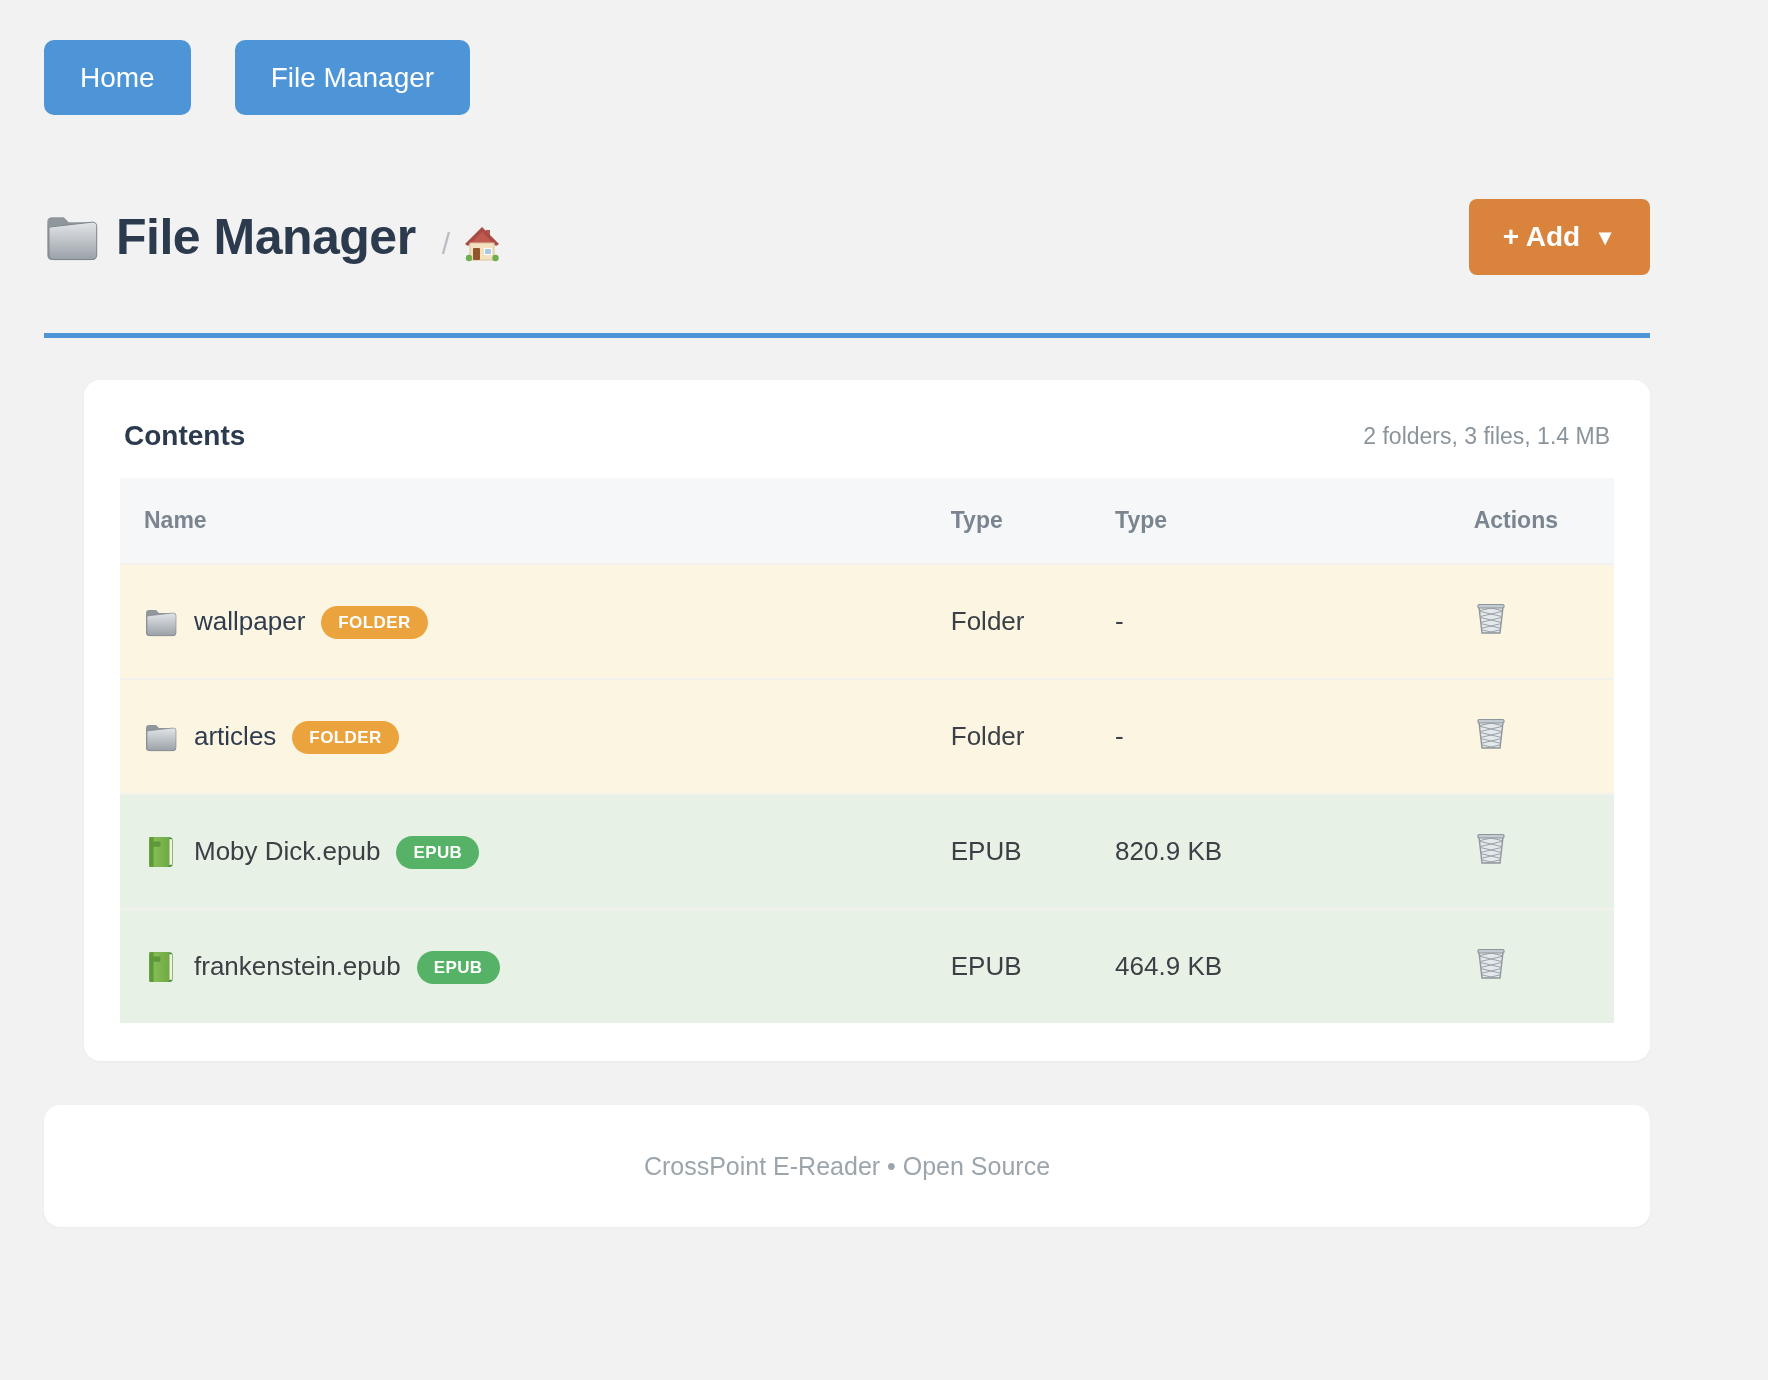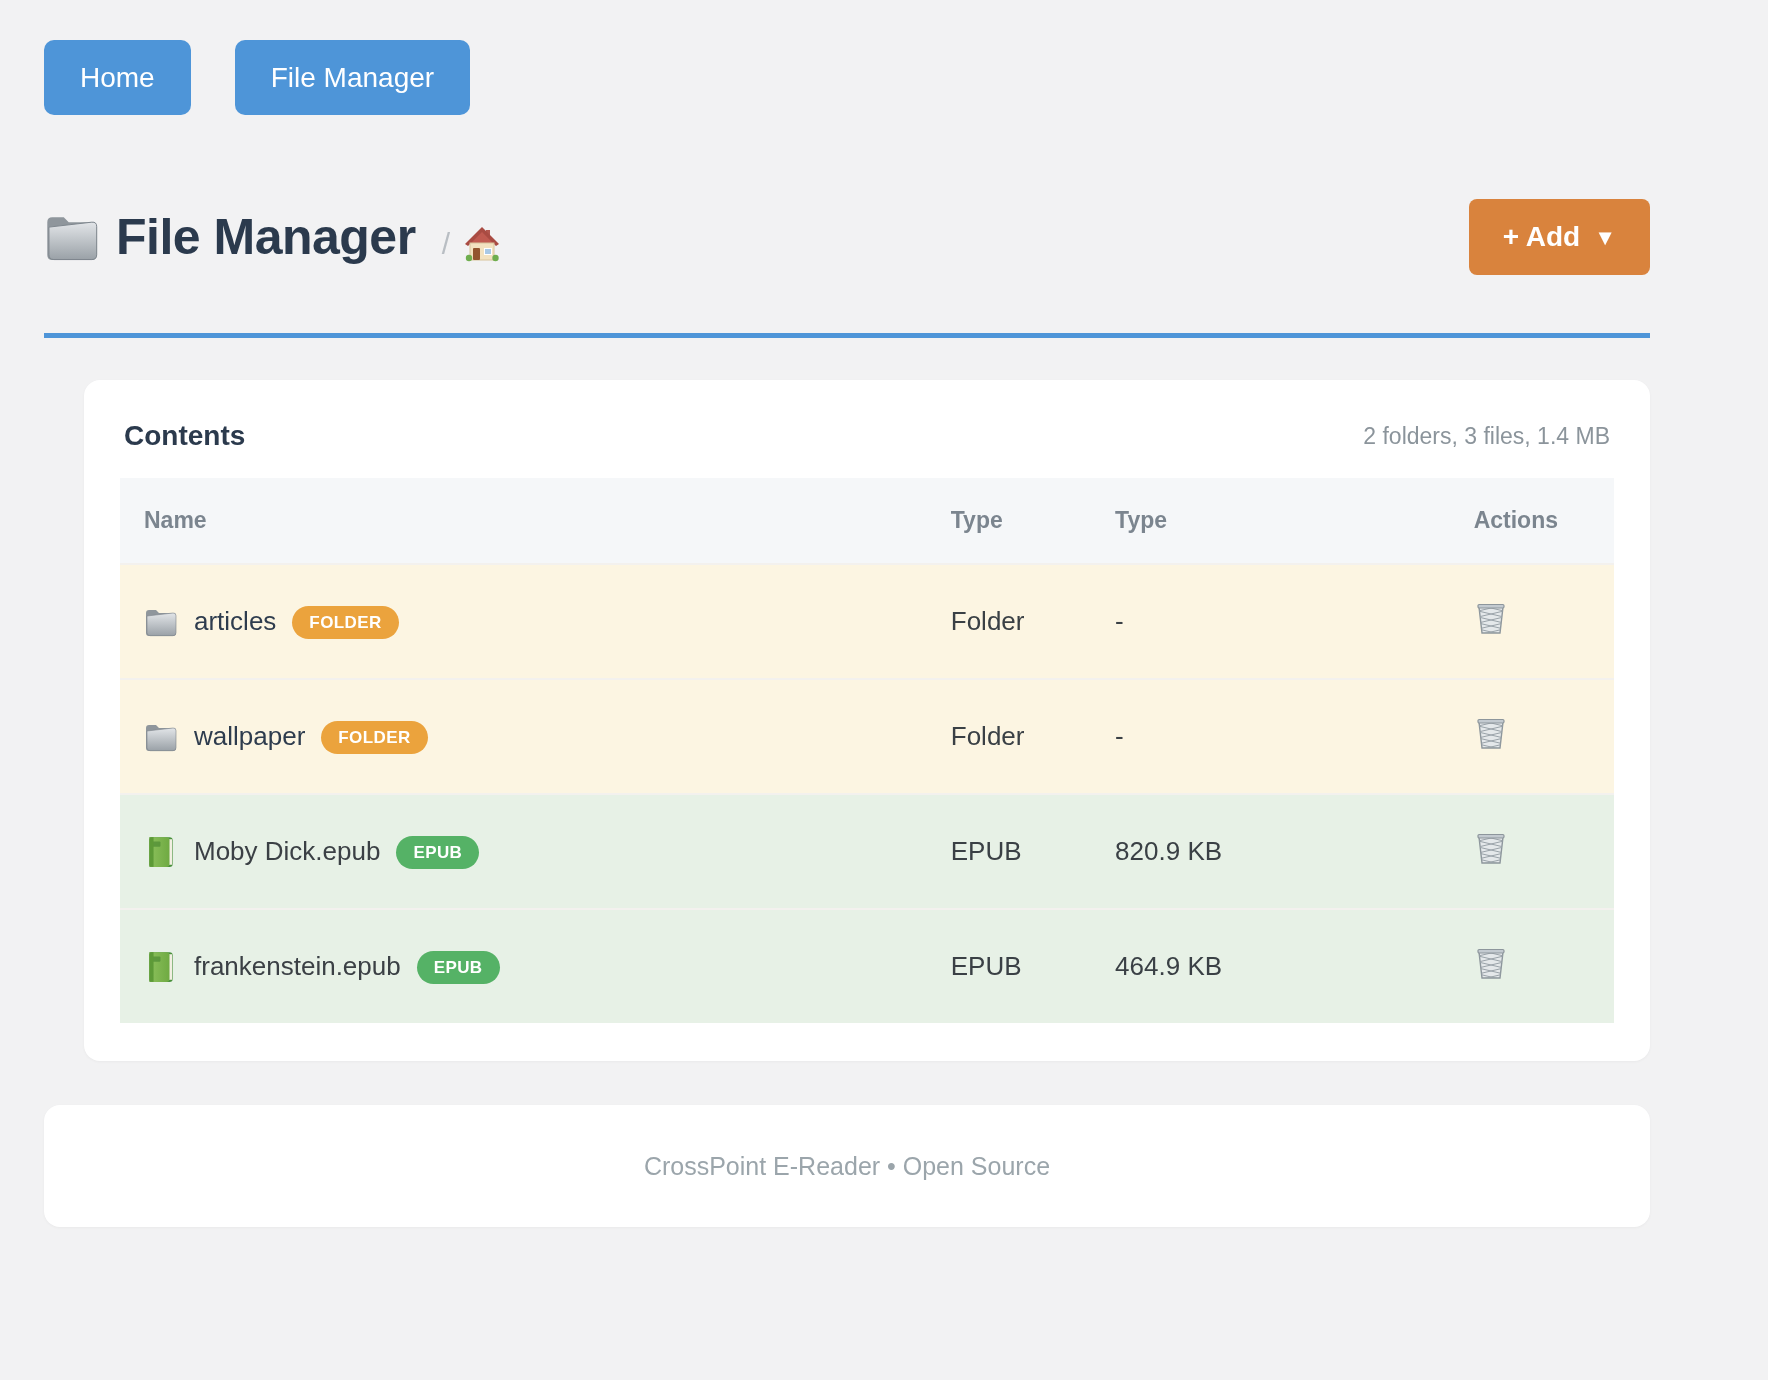--- a/index.html
+++ b/index.html
@@ -180,57 +180,57 @@
         </tr>
       </thead>
       <tbody>
   <tr class="row row-folder">
     <td class="name-td">
       <span class="name-cell">
         <svg class="file-icon folder-glyph" viewBox="0 0 34 32">
                   <use href="#folderShape"></use>
                 </svg>
 
+        <span class="file-name">wallpaper</span>
+        <span class="badge">FOLDER</span>
+      </span>
+    </td>
+    <td class="type-cell">Folder</td>
+    <td class="size-cell">-</td>
+    <td class="actions-cell">
+      <button class="trash-btn" title="">
+        <svg viewBox="0 0 34 36">
+                  <use href="#trashShape"></use>
+                </svg>
+      </button>
+    </td>
+  </tr>
+
+  <tr class="row row-folder">
+    <td class="name-td">
+      <span class="name-cell">
+        <svg class="file-icon folder-glyph" viewBox="0 0 34 32">
+                  <use href="#folderShape"></use>
+                </svg>
+
         <span class="file-name">articles</span>
         <span class="badge">FOLDER</span>
       </span>
     </td>
     <td class="type-cell">Folder</td>
     <td class="size-cell">-</td>
     <td class="actions-cell">
       <button class="trash-btn" title="">
         <svg viewBox="0 0 34 36">
                   <use href="#trashShape"></use>
                 </svg>
       </button>
     </td>
   </tr>
 
-  <tr class="row row-folder">
-    <td class="name-td">
-      <span class="name-cell">
-        <svg class="file-icon folder-glyph" viewBox="0 0 34 32">
-                  <use href="#folderShape"></use>
-                </svg>
-
-        <span class="file-name">wallpaper</span>
-        <span class="badge">FOLDER</span>
-      </span>
-    </td>
-    <td class="type-cell">Folder</td>
-    <td class="size-cell">-</td>
-    <td class="actions-cell">
-      <button class="trash-btn" title="">
-        <svg viewBox="0 0 34 36">
-                  <use href="#trashShape"></use>
-                </svg>
-      </button>
-    </td>
-  </tr>
-
 
   <tr class="row row-epub">
     <td class="name-td">
       <span class="name-cell">
 
         <svg class="file-icon book-icon" viewBox="0 0 32 32">
                   <use href="#bookShape"></use>
                 </svg>
         <span class="file-name">Moby Dick.epub</span>
         <span class="badge">EPUB</span>

